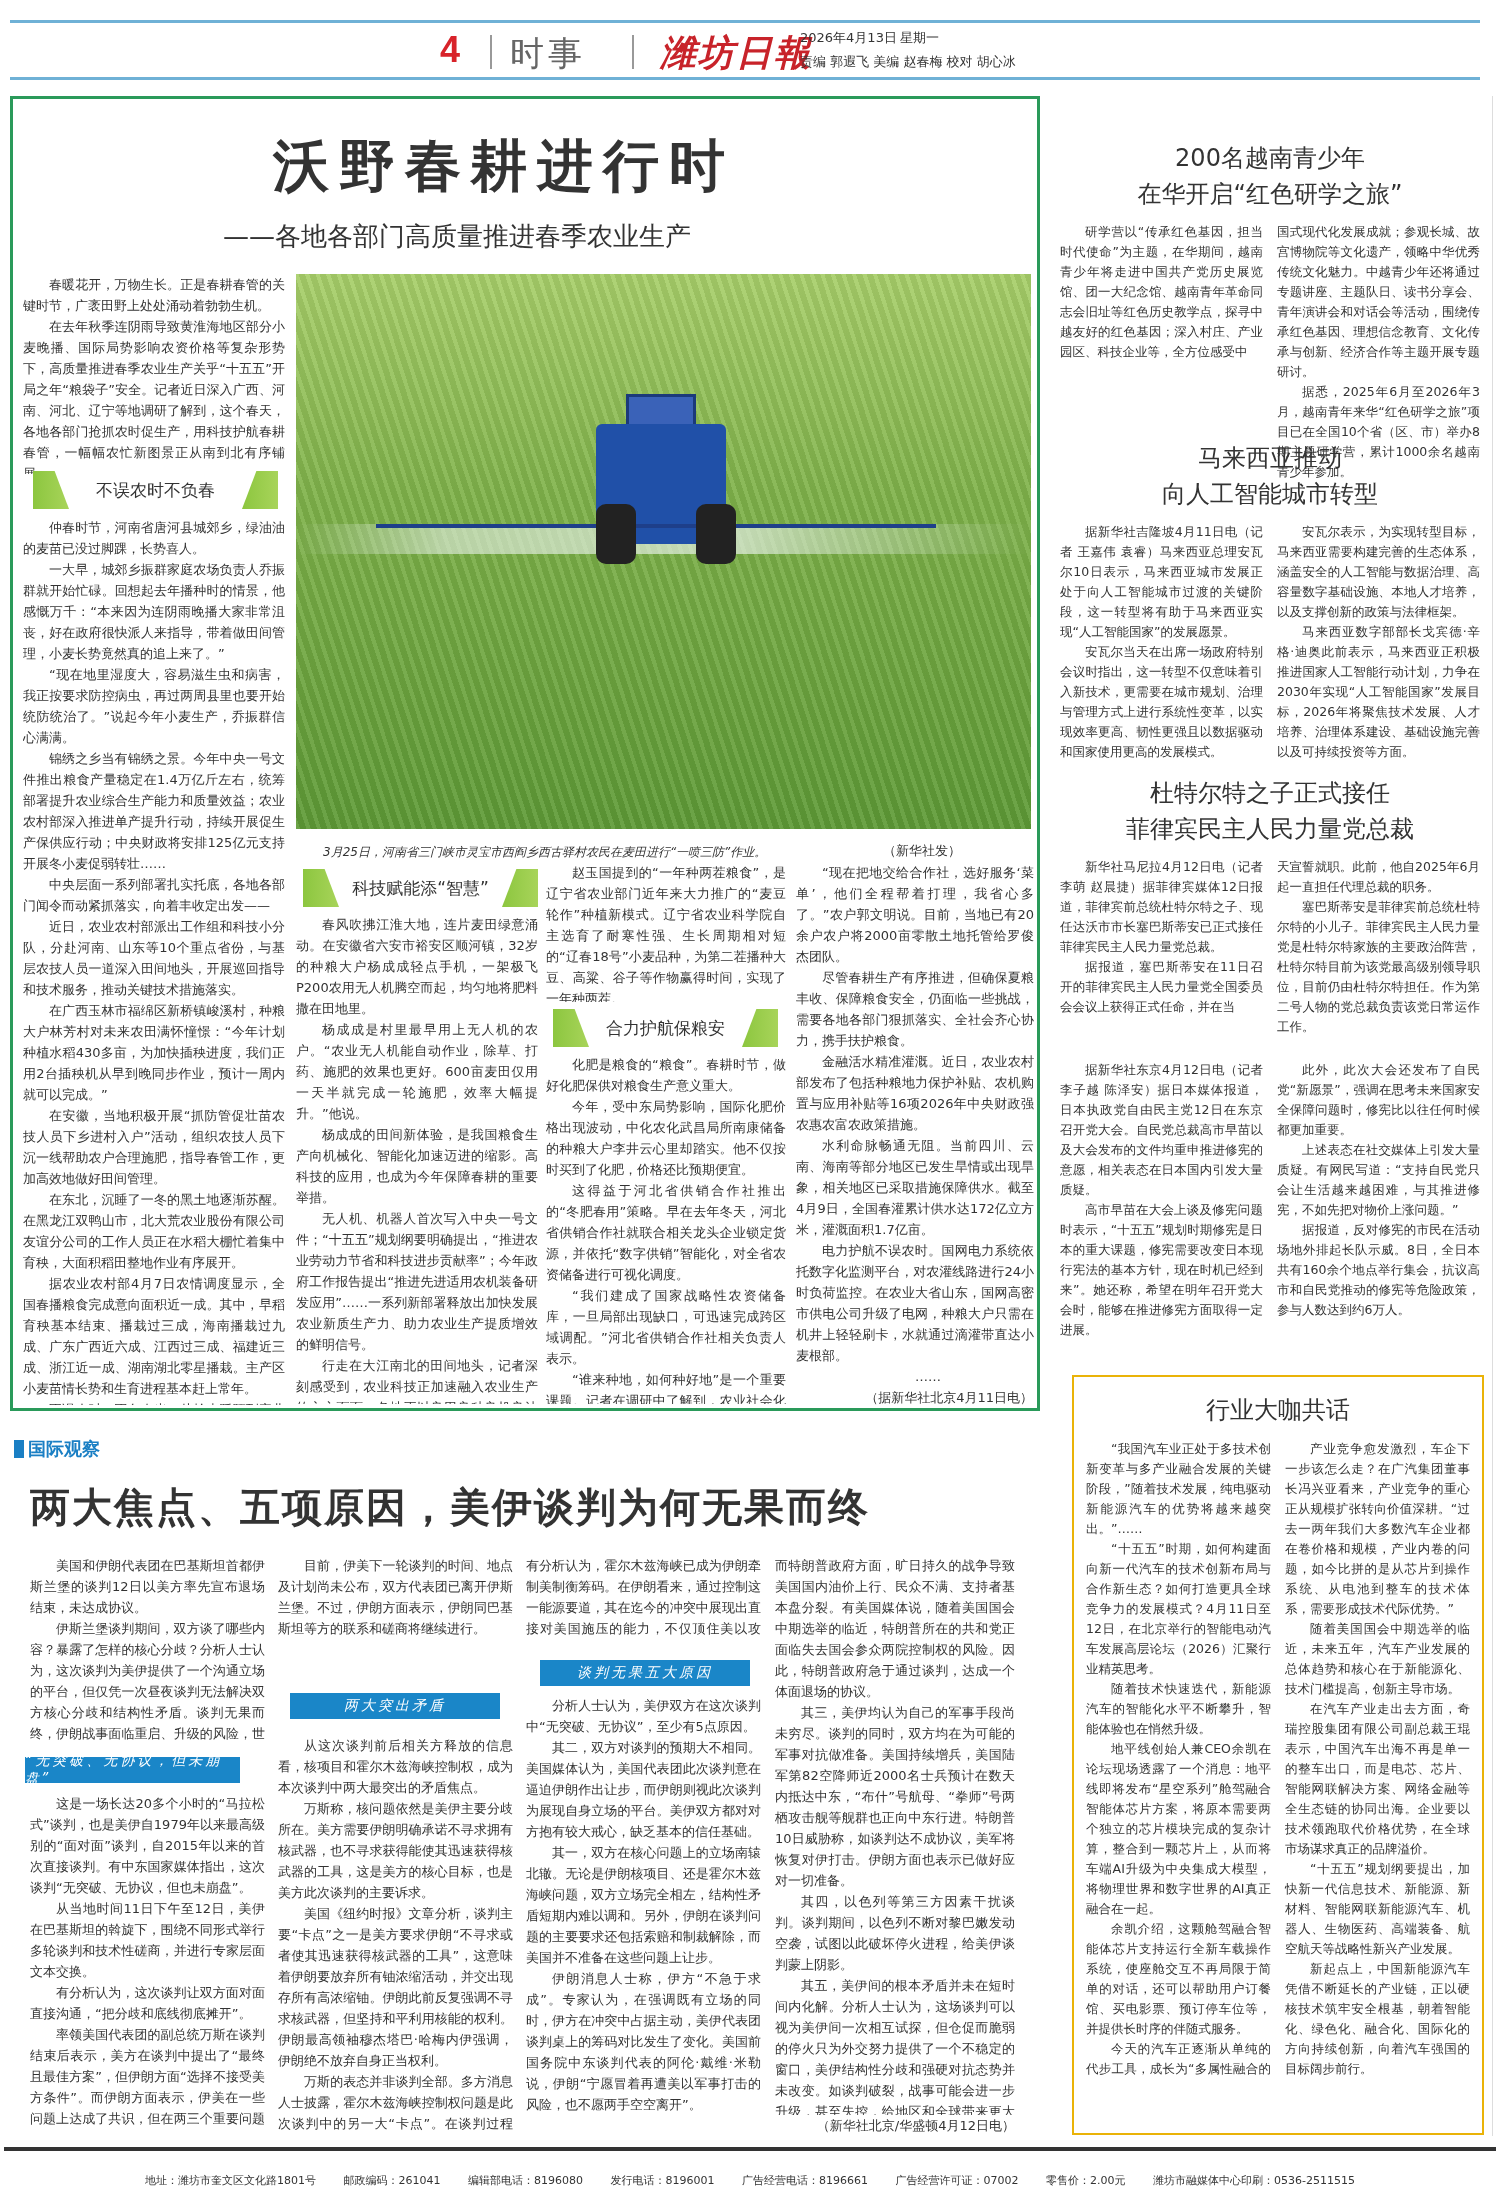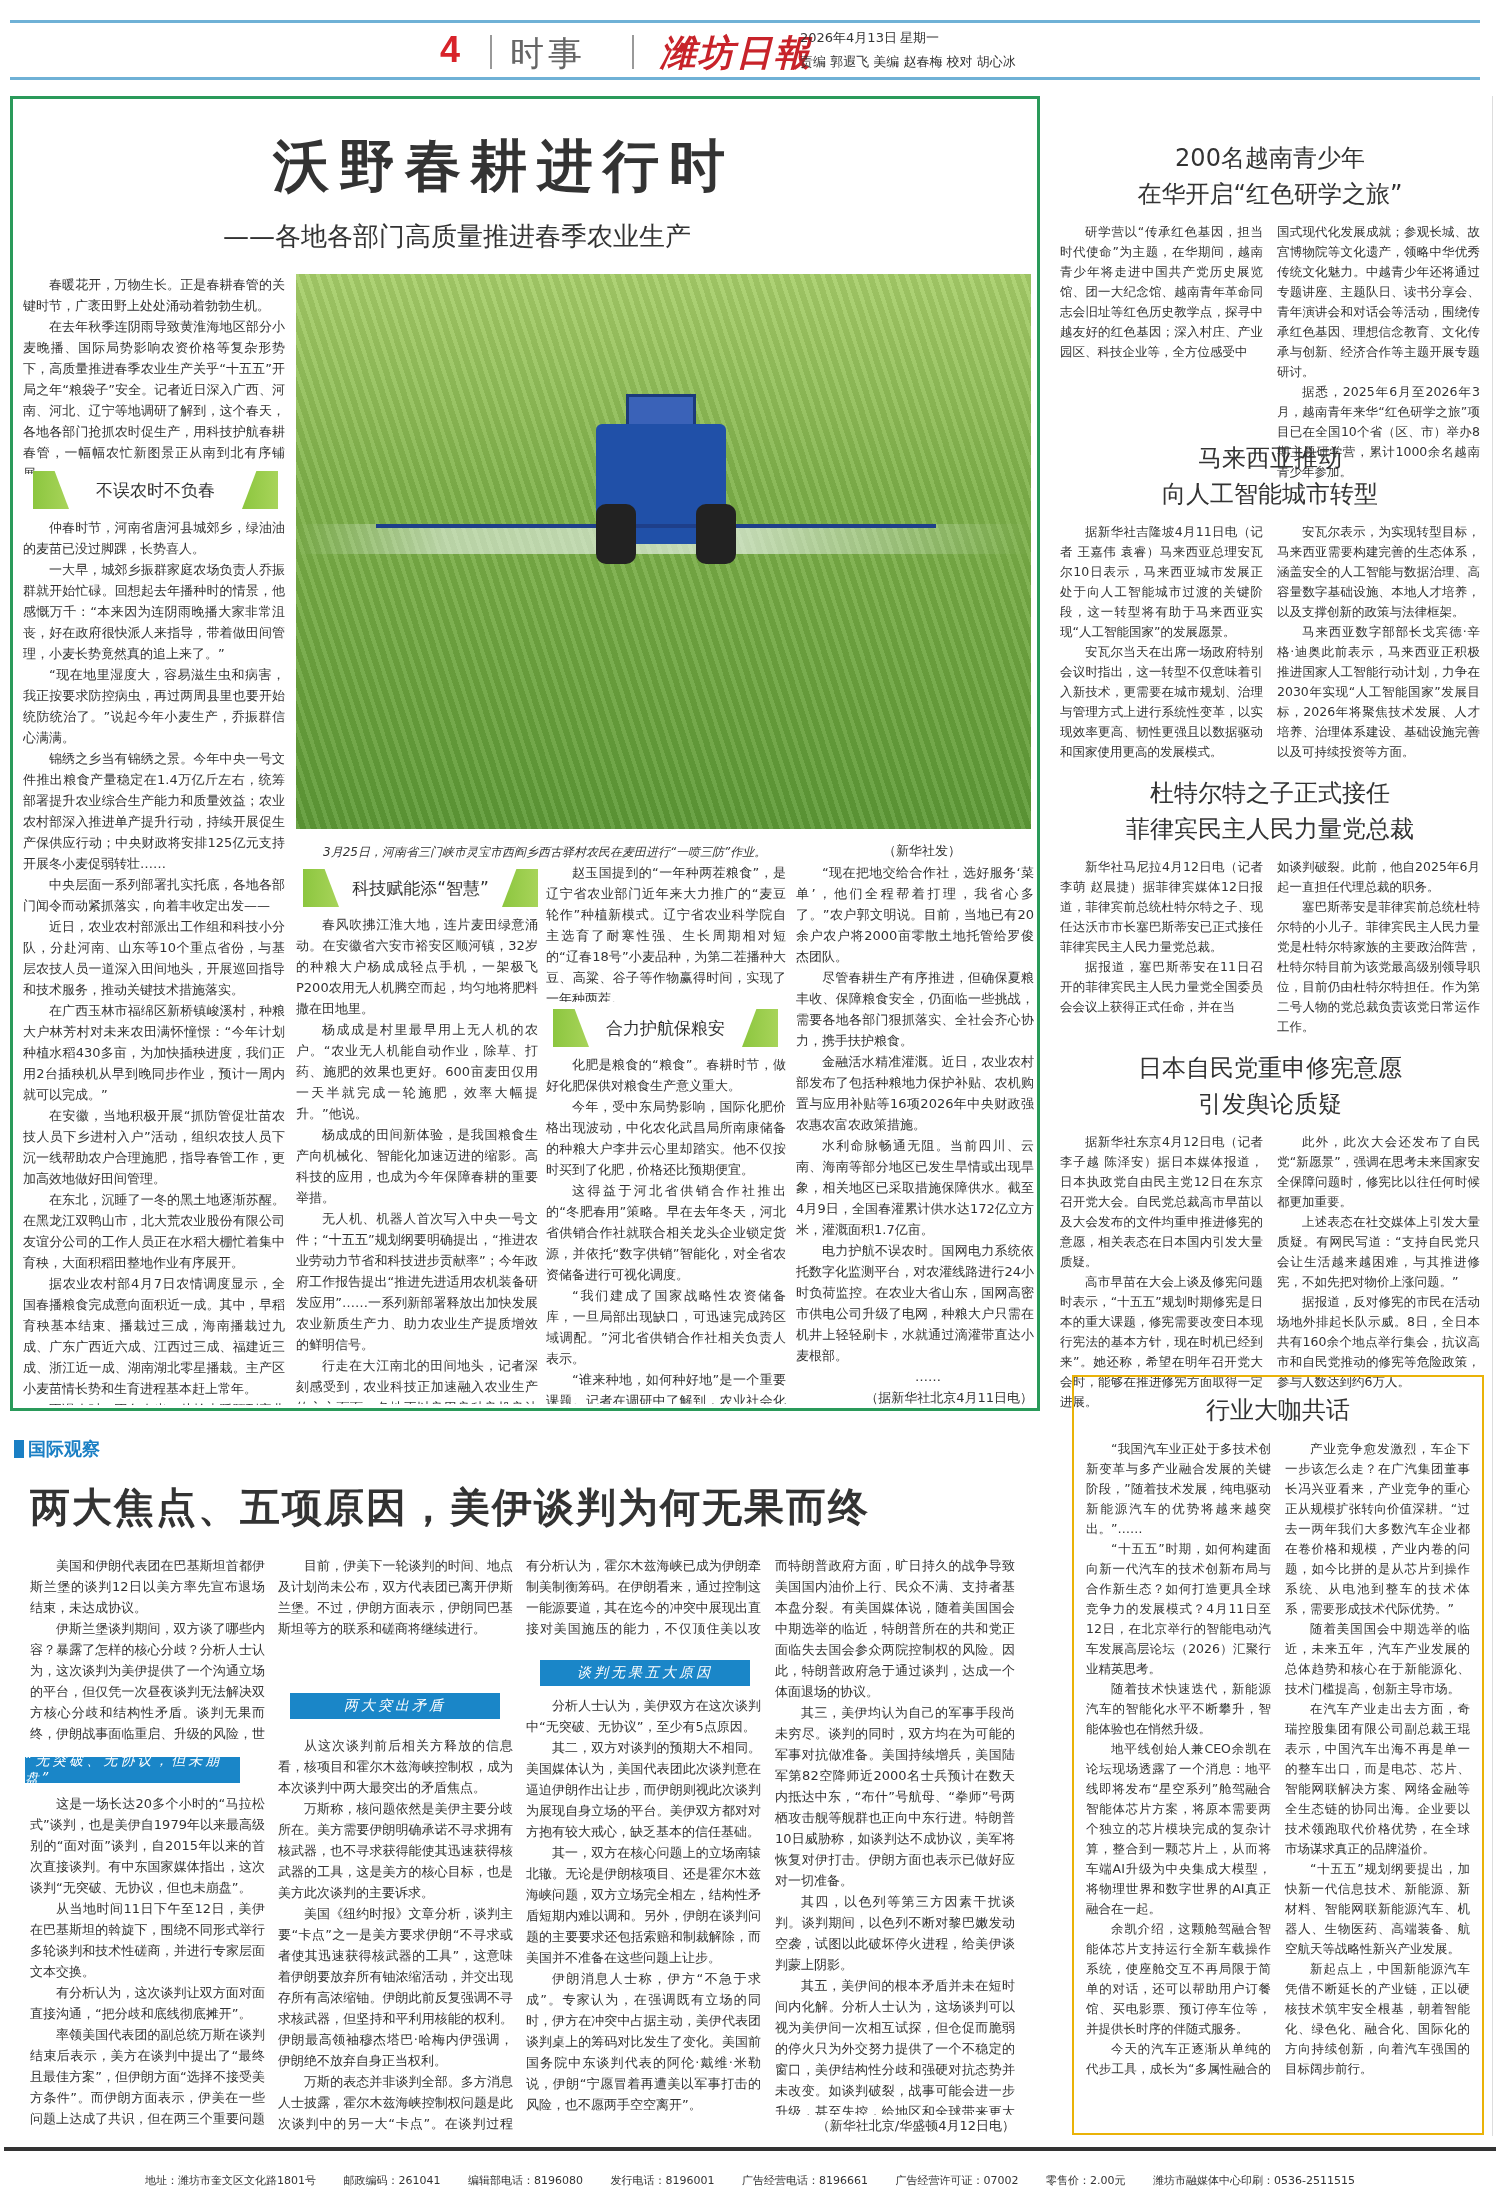--- a/index.html
+++ b/index.html
@@ -183,31 +183,27 @@
   <div class="side-title">
     <div>杜特尔特之子正式接任</div>
     <div>菲律宾民主人民力量党总裁</div>
   </div>
   <div class="side-cols">
     <div class="scol">
         <p>新华社马尼拉4月12日电（记者 李萌 赵晨捷）据菲律宾媒体12日报道，菲律宾前总统杜特尔特之子、现任达沃市市长塞巴斯蒂安已正式接任菲律宾民主人民力量党总裁。</p>
         <p>据报道，塞巴斯蒂安在11日召开的菲律宾民主人民力量党全国委员会会议上获得正式任命，并在当</p>
       </div>
     <div class="scol">
-        <p style="text-indent:0">如谈判破裂。此前，他自2025年6月起一直担任代理总裁的职务。</p>
+        <p style="text-indent:0">天宣誓就职。此前，他自2025年6月起一直担任代理总裁的职务。</p>
         <p>塞巴斯蒂安是菲律宾前总统杜特尔特的小儿子。菲律宾民主人民力量党是杜特尔特家族的主要政治阵营，杜特尔特目前为该党最高级别领导职位，目前仍由杜特尔特担任。作为第二号人物的党总裁负责该党日常运作工作。</p>
       </div>
   </div>
 </div>
 
 <div class="side-article" style="top:1050px; height:310px;">
-  <div class="side-title">
-    <div>日本自民党重申修宪意愿</div>
-    <div>引发舆论质疑</div>
-  </div>
   <div class="side-cols">
     <div class="scol">
         <p>据新华社东京4月12日电（记者 李子越 陈泽安）据日本媒体报道，日本执政党自由民主党12日在东京召开党大会。自民党总裁高市早苗以及大会发布的文件均重申推进修宪的意愿，相关表态在日本国内引发大量质疑。</p>
         <p>高市早苗在大会上谈及修宪问题时表示，“十五五”规划时期修宪是日本的重大课题，修宪需要改变日本现行宪法的基本方针，现在时机已经到来”。她还称，希望在明年召开党大会时，能够在推进修宪方面取得一定进展。</p>
       </div>
     <div class="scol">
         <p>此外，此次大会还发布了自民党“新愿景”，强调在思考未来国家安全保障问题时，修宪比以往任何时候都更加重要。</p>
         <p>上述表态在社交媒体上引发大量质疑。有网民写道：“支持自民党只会让生活越来越困难，与其推进修宪，不如先把对物价上涨问题。”</p>
         <p>据报道，反对修宪的市民在活动场地外排起长队示威。8日，全日本共有160余个地点举行集会，抗议高市和自民党推动的修宪等危险政策，参与人数达到约6万人。</p>
       </div>

